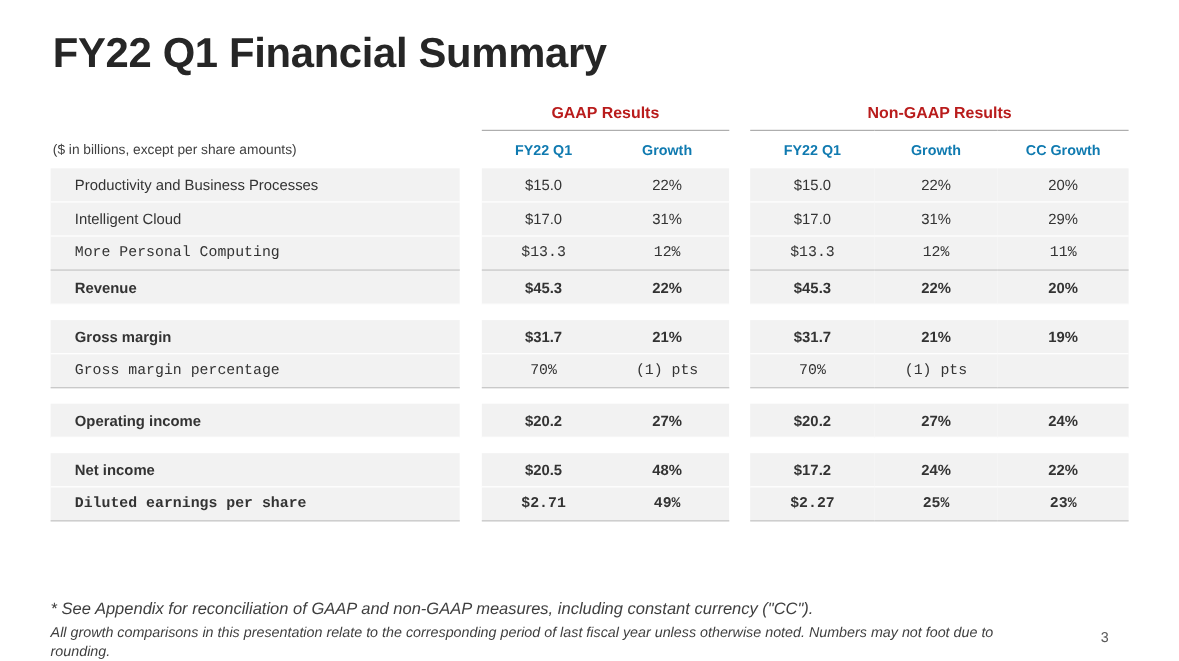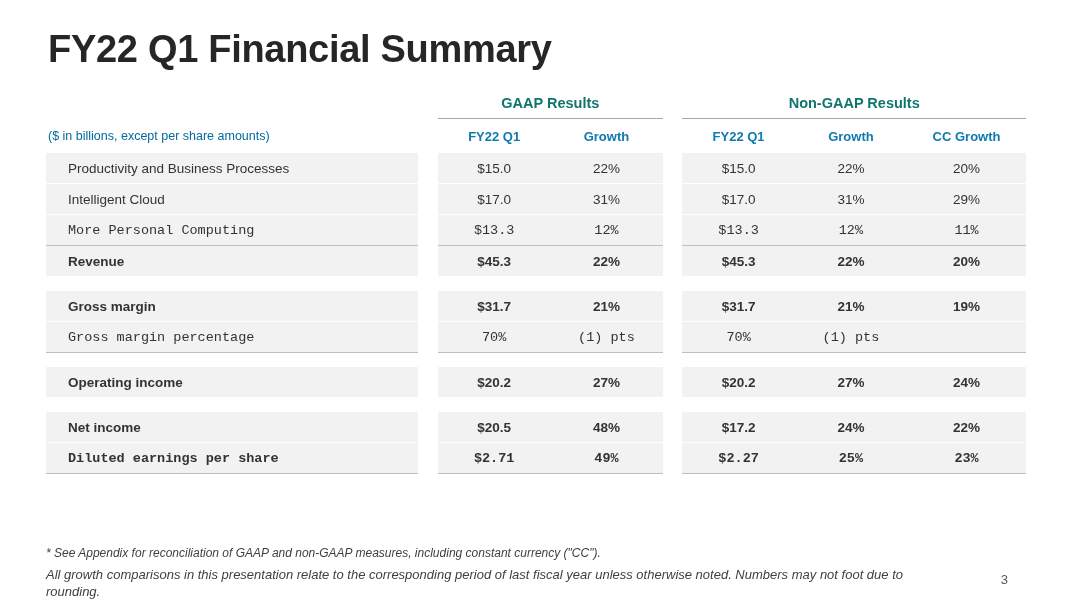--- a/index.html
+++ b/index.html
@@ -55,39 +55,39 @@
   col.c-label { width: 338px; }
   col.c-gap   { width: 18px; }
   col.c-num   { width: 102px; }
   col.c-num-w { width: 108px; }
 
   
   .grp-head td {
     height: 30px;
     font-size: 14.5px;
     font-weight: bold;
-    color: #0f766e;
+    color: #b91c1c;
     text-align: center;
     padding-bottom: 4px;
   }
   .grp-underline {
     border-bottom: 1.5px solid #a6a6a6;
   }
 
   
   .sub-head td {
     height: 34px;
     font-size: 13px;
     font-weight: bold;
     color: #0f7ab0;
     text-align: center;
   }
   .sub-head td.lbl {
     text-align: left;
-    color: #0369a1;
+    color: #404040;
     font-weight: normal;
     font-size: 12.5px;
     font-style: normal;
     padding-left: 2px;
   }
 
   
   tr.data td {
     height: 30px;
     text-align: center;
@@ -127,21 +127,21 @@
 
   
   .footnotes {
     position: absolute;
     left: 46px;
     top: 545px;
     width: 900px;
     font-style: italic;
     color: #3f3f3f;
   }
-  .footnotes .fn1 { font-size: 12px; line-height: 17px; }
+  .footnotes .fn1 { font-size: 15px; line-height: 17px; }
   .footnotes .fn2 { font-size: 13px; line-height: 17px; margin-top: 4px;}
 
   .page-num {
     position: absolute;
     right: 28px;
     bottom: 14px;
     font-size: 13px;
     color: #595959;
   }
 </style>

